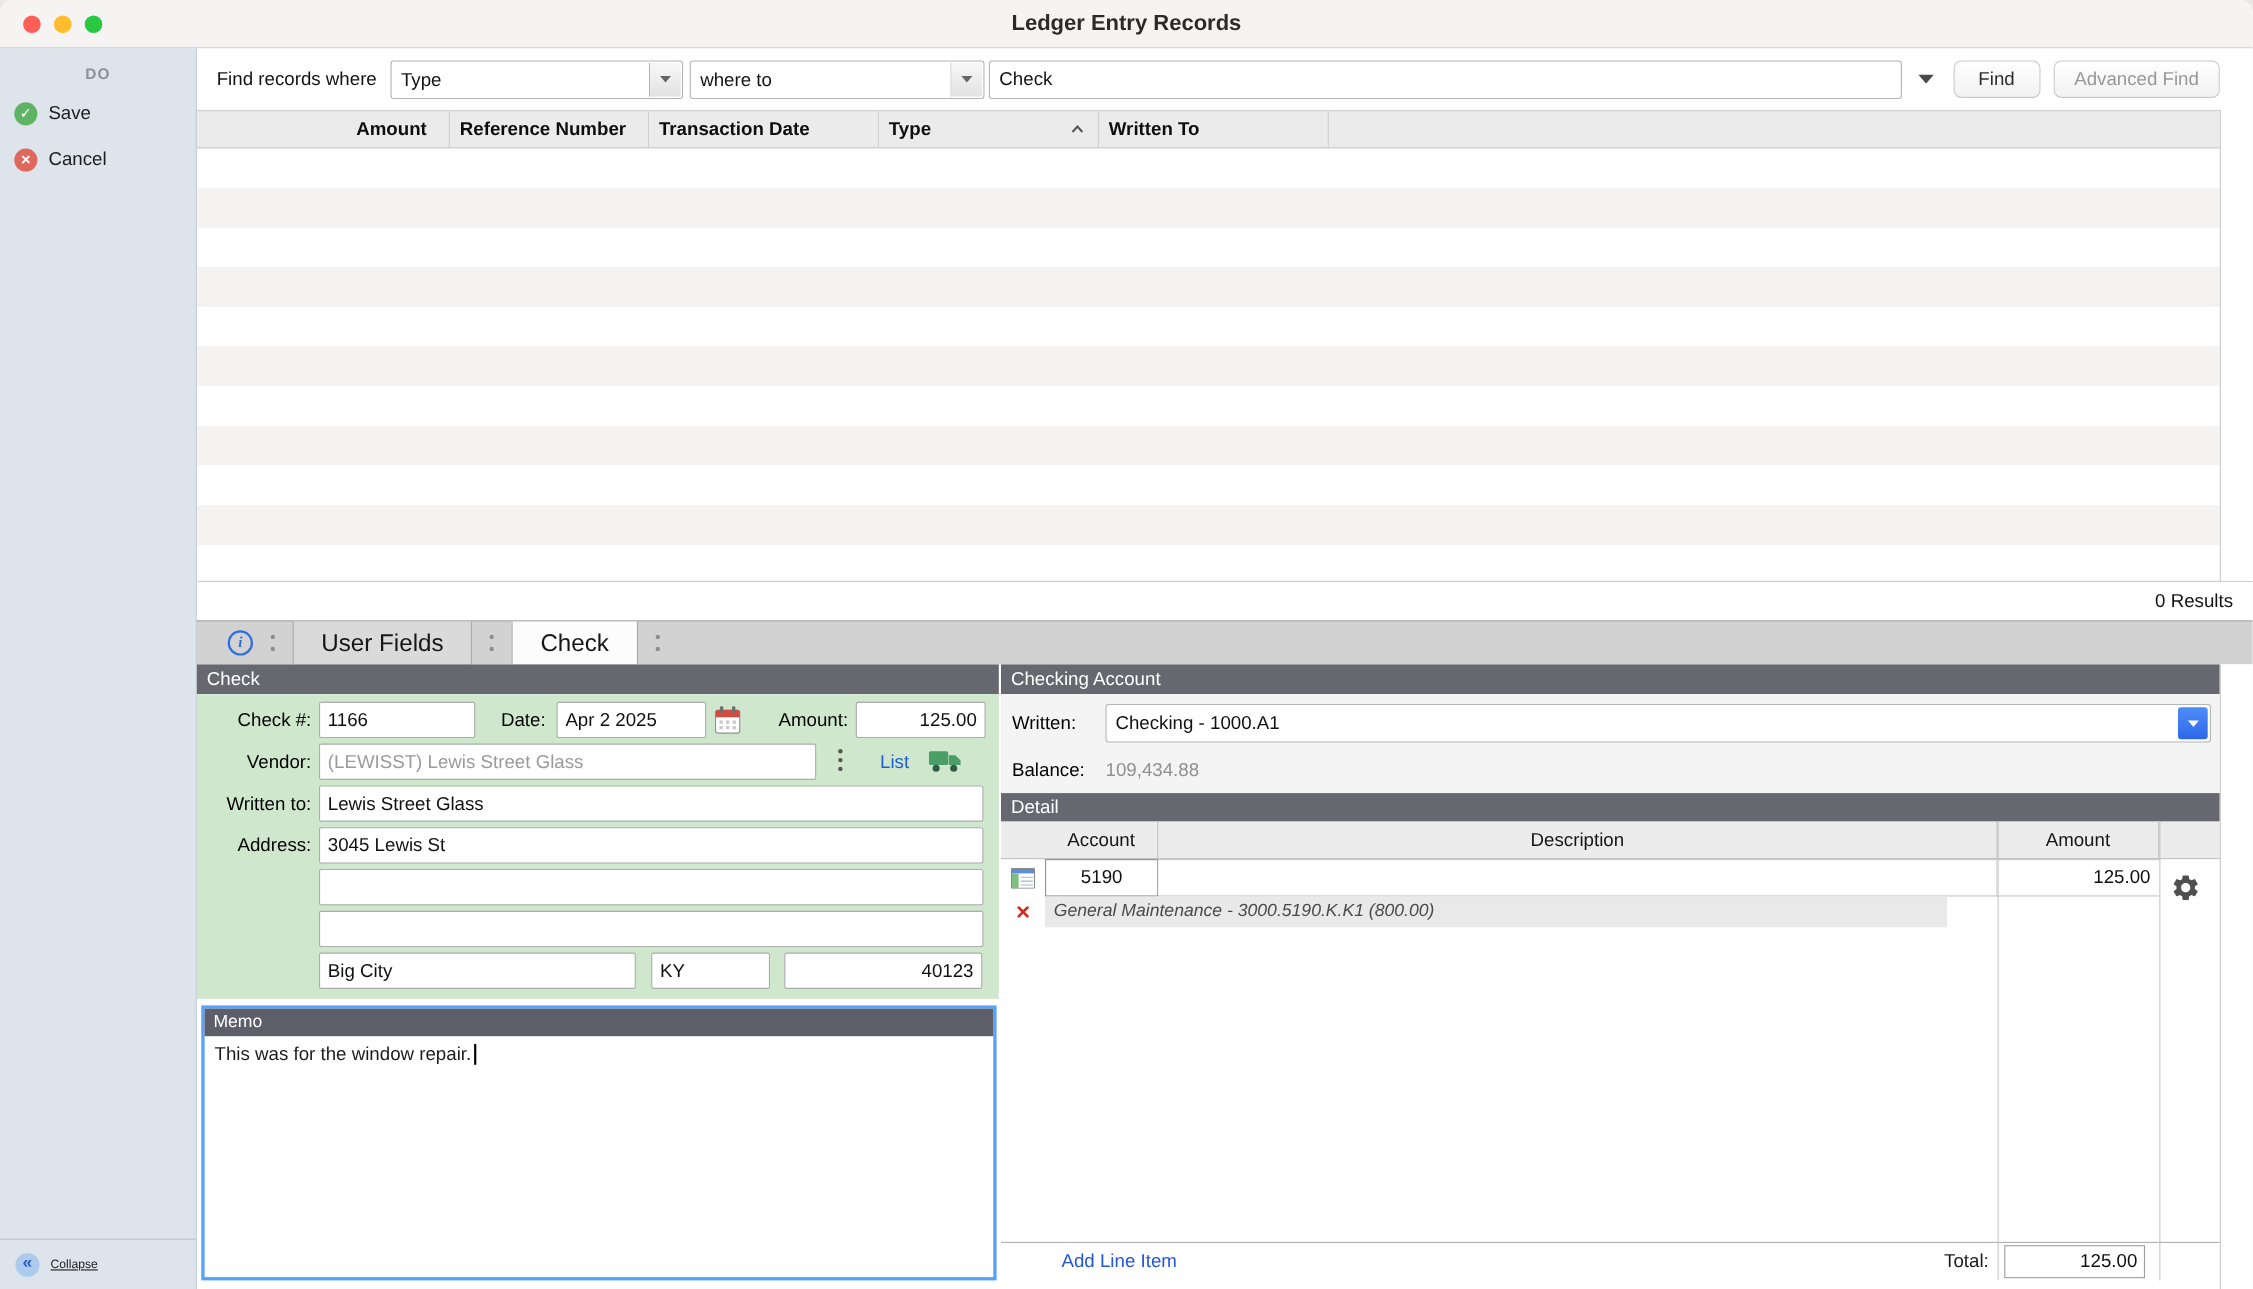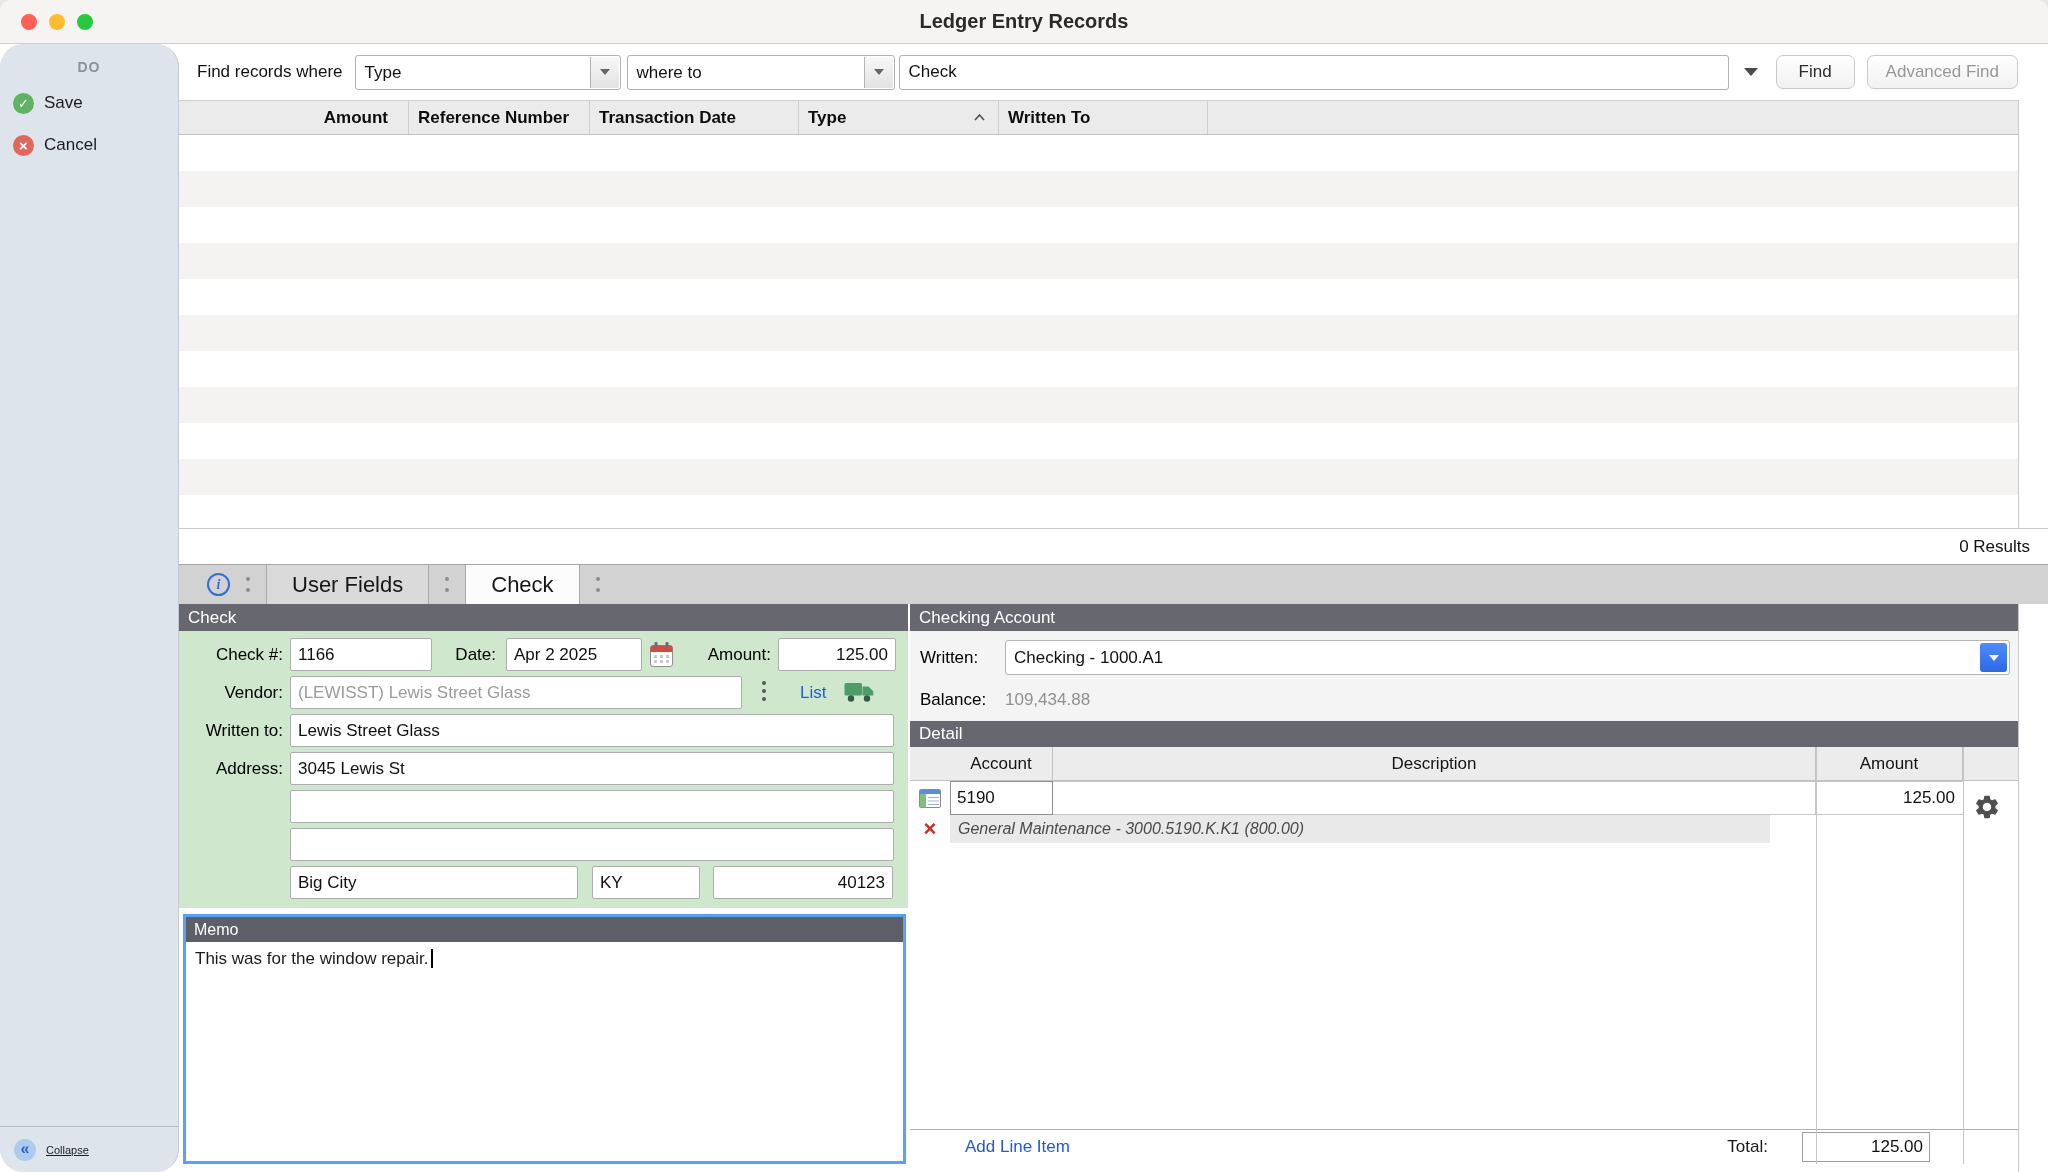--- a/index.html
+++ b/index.html
@@ -9,21 +9,21 @@
 
   
   .titlebar { position:absolute; left:0; top:0; width:2048px; height:44px; background:#f6f4f2;
               border-bottom:1px solid #d2cecc; display:flex; align-items:center; justify-content:center; }
   .traffic { position:absolute; left:21px; top:14px; display:flex; gap:12px; }
   .light { width:16px; height:16px; border-radius:50%; display:block; }
   .light.red { background:#ff5f57; } .light.yellow { background:#febc2e; } .light.green { background:#28c840; }
   .window-title { font-size:20px; font-weight:bold; color:#2a2a2a; }
 
   
-  .sidebar { position:absolute; left:0; top:44px; width:179px; bottom:0; background:#dde4ec; border-right:1px solid #c3cad3;border-radius:23px; }
+  .sidebar { position:absolute; left:0; top:44px; width:179px; bottom:0; background:#dde4ec; border-right:1px solid #c3cad3; }
   .sidebar-header { padding-top:15px; text-align:center; font-size:14px; font-weight:bold; color:#8b929b; letter-spacing:1px; }
   .sidebar-item { display:flex; align-items:center; margin:14px 0 0 13px; height:28px; cursor:default; }
   .icon-circle { width:21px; height:21px; border-radius:50%; display:flex; align-items:center; justify-content:center;
                  color:#fff; font-size:13px; font-weight:bold; }
   .icon-circle.save { background:#5fb364; }
   .icon-circle.cancel { background:#df685d; font-size:15px; }
   .sidebar-item-label { margin-left:10px; font-size:17px; color:#1c1c1e; }
   .collapse-row { position:absolute; left:0; right:0; bottom:0; height:46px; border-top:1px solid #b7bec8;
                   display:flex; align-items:center; padding-left:14px; cursor:default; }
   .collapse-icon { width:22px; height:22px; border-radius:50%; background:#aecbed; color:#2a63c8;
@@ -129,30 +129,30 @@
   .dhead { display:flex; height:34px; background:#ececec; border-bottom:1px solid #c2c2c2; }
   .dh { font-size:17px; color:#141414; line-height:33px; text-align:center; }
   .dh-icon { width:40px; }
   .dh-account { width:103px; border-right:1px solid #c2c2c2; }
   .dh-desc { width:763px; border-right:1px solid #c2c2c2; }
   .dh-amount { width:147px; border-right:1px solid #c2c2c2; }
   .dh-gear { width:55px; }
   .drow1 { display:flex; height:34px; }
   .dc-icon { width:40px; display:flex; align-items:center; justify-content:center; }
   .dc-account { width:103px; height:34px; border:1px solid #8f8f8f; background:#fff; font-size:17px; padding:0 6px; color:#101010;
-                font-family:"Liberation Sans","DejaVu Sans",sans-serif; }
+                font-family:"Liberation Sans","DejaVu Sans",sans-serif;text-align:center; }
   .dc-desc { width:763px; height:34px; border:1px solid #c6c6c6; border-left:none; background:#fff; }
   .dc-amount { width:147px; height:34px; border-top:1px solid #c6c6c6; border-bottom:1px solid #c6c6c6; background:#fff;
                font-size:17px; line-height:32px; text-align:right; padding-right:8px; color:#101010; }
   .dinfo { display:flex; height:28px; }
   .di-icon { width:40px; display:flex; align-items:center; justify-content:center; }
   .red-x { color:#cf2b20; font-size:22px; font-weight:bold; line-height:22px; }
   .di-box { width:820px; background:#e9e9e9; font-style:italic; font-size:16px; color:#4a4a4a; line-height:28px; padding-left:8px; }
   .dfill { flex:1; }
-  .dbottom { height:35px; border-top:1px solid #b0b0b0; display:flex; align-items:center; padding-left:55px;gap:20px; }
+  .dbottom { height:35px; border-top:1px solid #b0b0b0; display:flex; align-items:center; padding-left:55px; }
   .dpad { height:8px; }
   .add-link { font-size:17px; color:#2257d6; text-decoration:none; }
   .dspacer { flex:1; }
   .total-label { font-size:17px; color:#1a1a1a; }
   .total-box { width:128px; height:30px; margin-left:14px; border:1px solid #9e9e9e; background:#fff; font-size:17px;
                text-align:right; padding:0 6px; color:#101010; font-family:"Liberation Sans","DejaVu Sans",sans-serif; }
   .total-end { width:68px; }
   .vline { position:absolute; top:0; bottom:8px; width:1px; background:#c6c6c6; }
   .vline.v1 { left:906px; } .vline.v2 { left:1053px; }
   .gear-wrap { position:absolute; left:1063px; top:46px; }

